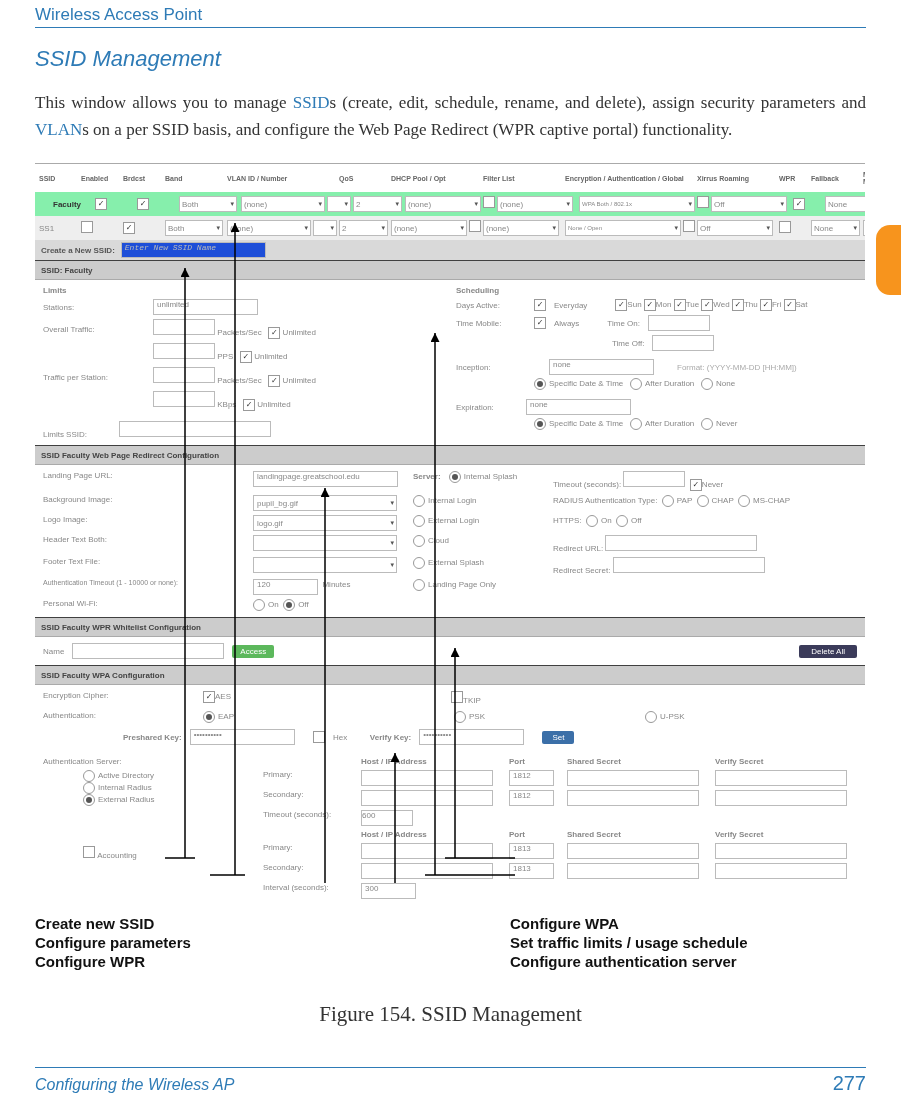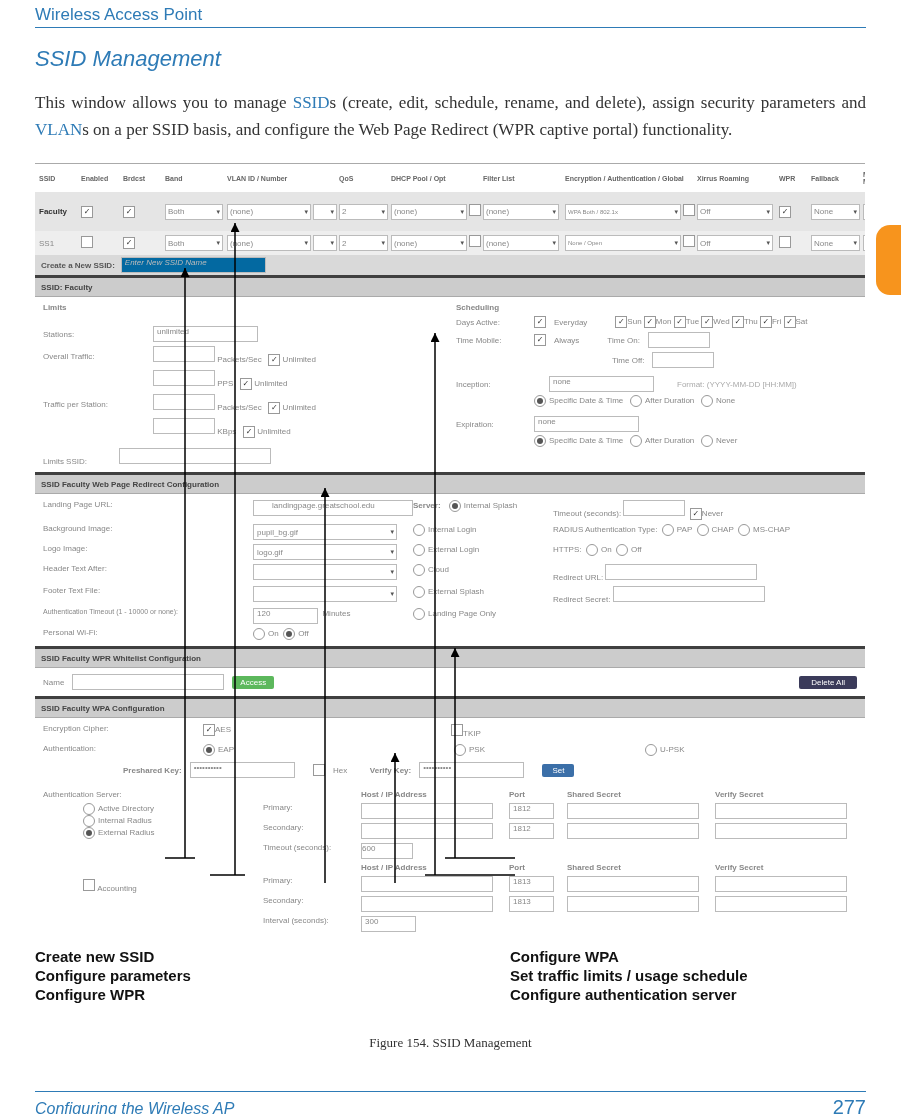--- a/index.html
+++ b/index.html
@@ -58,60 +58,60 @@
     height: 28px;
     background: #fff;
     font-size: 7px;
     align-items: center;
     padding: 0 4px;
     column-gap: 2px;
     font-weight: bold;
     color: #666;
   }
   .row-yellow {
-    background: #e5e5e5;
+    background: #86efac;
     display: grid;
     grid-template-columns: 40px 40px 40px 60px 110px 50px 90px 80px 130px 80px 30px 50px 40px;
-    height: 39px;
+    height: 24px;
     align-items: center;
-    padding: 0 4px;
+    padding: 0 18px;
     column-gap: 2px;
   }
   .row-gray {
     background: #eee;
     display: grid;
     grid-template-columns: 40px 40px 40px 60px 110px 50px 90px 80px 130px 80px 30px 50px 40px;
     height: 24px;
     align-items: center;
     padding: 0 4px;
     column-gap: 2px;
   }
   .row-dark {
     background: #d9d9d9;
     height: 20px;
     display: flex;
     align-items: center;
     padding: 0 6px;
     color: #555;
   }
-  .inp { background: #0369a1; border:1px solid #bbb; height: 14px; width: 90%; }
+  .inp { background: #1d4ed8; border:1px solid #bbb; height: 14px; width: 90%; font-family: Liberation Mono, monospace; }
   .sel { background: #fff; border:1px solid #bbb; height: 14px; width: 90%; display:flex; align-items:center; justify-content:flex-end; padding-right:2px;}
   .sel::after { content:"▾"; font-size:7px; color:#555;}
   .chk { width:10px; height:10px; border:1px solid #999; background:#fff; display:inline-block;}
   .chk.on::after{content:"✓"; font-size:8px; line-height:10px; display:block; text-align:center; color:#333;}
 
   .section-bar {
     background: #ccc;
     height: 18px;
     display:flex; align-items:center;
     padding:0 6px;
     color:#444;
     font-size:8px;
     font-weight:bold;
-    border-top:3px solid #404040;
+    border-top:1px solid #404040;
     border-bottom:1px solid #aaa;
   }
   .pane {
     padding: 6px 8px;
     background: #fff;
     font-size:8px;
   }
   .twocol { display:grid; grid-template-columns: 1fr 1fr; column-gap:12px;}
   .lbllist { display:grid; grid-template-columns: 110px 1fr; row-gap:4px; align-items:center;}
   .lbllist .lbl { color:#888; }
@@ -150,21 +150,21 @@
     font-family: Arial, sans-serif;
     font-size: 15px;
     font-weight: bold;
     color: #111;
   }
   .callouts .col-right { padding-left: 60px; }
   .callouts div { padding: 1px 0; }
 
   .figure-caption {
     text-align: center;
-    font-size: 13px;
+    font-size: 21px;
     margin-top: 30px;
     color: #333;
   }
 
   .footer {
     margin-top: 40px;
     border-top: 1px solid #2e7bb6;
     display:flex;
     justify-content: space-between;
     align-items: baseline;
@@ -296,21 +296,21 @@
 
       <div class="row-dark">
         <span style="font-weight:bold;">Create a New SSID:</span>
         <span class="inp" style="width:140px;margin-left:6px;color:#bbb;padding-left:3px;font-style:italic;">Enter New SSID Name</span>
       </div>
 
       <div class="section-bar">SSID: Faculty</div>
 
       <div class="pane twocol">
         <div>
-          <div style="font-weight:bold;margin-bottom:14px;">Limits</div>
+          <div style="font-weight:bold;margin-bottom:4px;">Limits</div>
           <div class="lbllist">
             <div class="lbl">Stations:</div>
             <div><span class="fieldbox w100" style="padding-left:3px;">unlimited</span></div>
             <div class="lbl">Overall Traffic:</div>
             <div>
               <span class="fieldbox w60"></span>
               <span>Packets/Sec</span>
               &nbsp;&nbsp;<span class="chk on"></span>
               <span>Unlimited</span>
             </div>
@@ -373,36 +373,36 @@
           <div style="display:flex;gap:23px;align-items:center;">
             <span style="width:70px;">Inception:</span>
             <span class="fieldbox w100" style="padding-left:3px;">none</span>
             <span style="color:#aaa;">Format: (YYYY-MM-DD [HH:MM])</span>
           </div>
           <div style="padding-left:78px;margin:3px 0 6px;">
             <span class="radio on"></span><span>Specific Date &amp; Time</span>
             &nbsp;&nbsp;<span class="radio"></span><span>After Duration</span>
             &nbsp;&nbsp;<span class="radio"></span><span>None</span>
           </div>
-          <div style="display:flex;gap:8px;align-items:center;margin-top:9px;">
+          <div style="display:flex;align-items:center;margin-top:9px;">
             <span style="width:70px;">Expiration:</span>
             <span class="fieldbox w100" style="padding-left:3px;">none</span>
           </div>
           <div style="padding-left:78px;margin-top:3px;">
             <span class="radio on"></span><span>Specific Date &amp; Time</span>
             &nbsp;&nbsp;<span class="radio"></span><span>After Duration</span>
             &nbsp;&nbsp;<span class="radio"></span><span>Never</span>
           </div>
         </div>
       </div>
 
       <div class="section-bar">SSID Faculty   Web Page Redirect Configuration</div>
       <div class="pane" style="display:grid;grid-template-columns:200px 150px 130px 1fr;column-gap:10px;row-gap:4px;">
         <span class="lbl">Landing Page URL:</span>
-        <span class="fieldbox" style="width:140px;padding-left:18px;">landingpage.greatschool.edu</span>
+        <span class="fieldbox" style="width:140px;padding-left:3px;">landingpage.greatschool.edu</span>
         <div>
           <span style="font-weight:bold;margin-right:6px;">Server:</span>
           <span class="radio on"></span><span>Internal Splash</span>
         </div>
         <div>
           <span>Timeout (seconds):</span>
           <span class="fieldbox w60"></span>
           &nbsp;<span class="chk on"></span><span>Never</span>
         </div>
 
@@ -422,21 +422,21 @@
         <span class="sel" style="width:140px;">
             <span style="flex:1;padding-left:3px;">logo.gif</span>
           </span>
         <div><span class="radio"></span><span>External Login</span></div>
         <div>
           <span>HTTPS:</span>
           &nbsp;<span class="radio"></span><span>On</span>
           &nbsp;<span class="radio"></span><span>Off</span>
         </div>
 
-        <span class="lbl">Header Text After:</span>
+        <span class="lbl">Header Text Both:</span>
         <span class="sel" style="width:140px;"></span>
         <div><span class="radio"></span><span>Cloud</span></div>
         <div><span>Redirect URL:</span>&nbsp;<span class="fieldbox w150"></span></div>
 
         <span class="lbl">Footer Text File:</span>
         <span class="sel" style="width:140px;"></span>
         <div><span class="radio"></span><span>External Splash</span></div>
         <div><span>Redirect Secret:</span>&nbsp;<span class="fieldbox w150"></span></div>
 
         <span class="lbl" style="font-size:7px;">Authentication Timeout  (1 - 10000 or none):</span>

